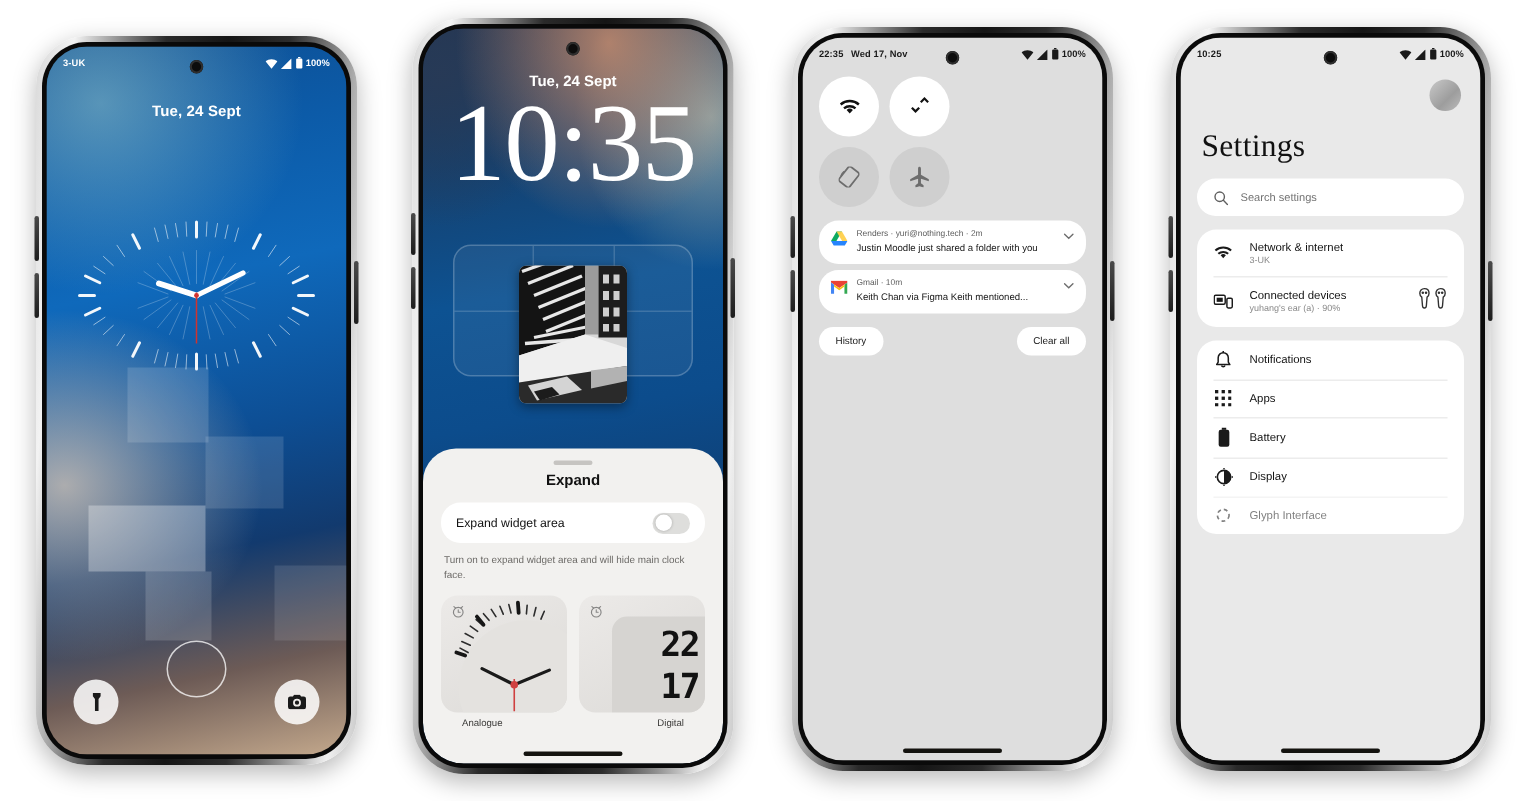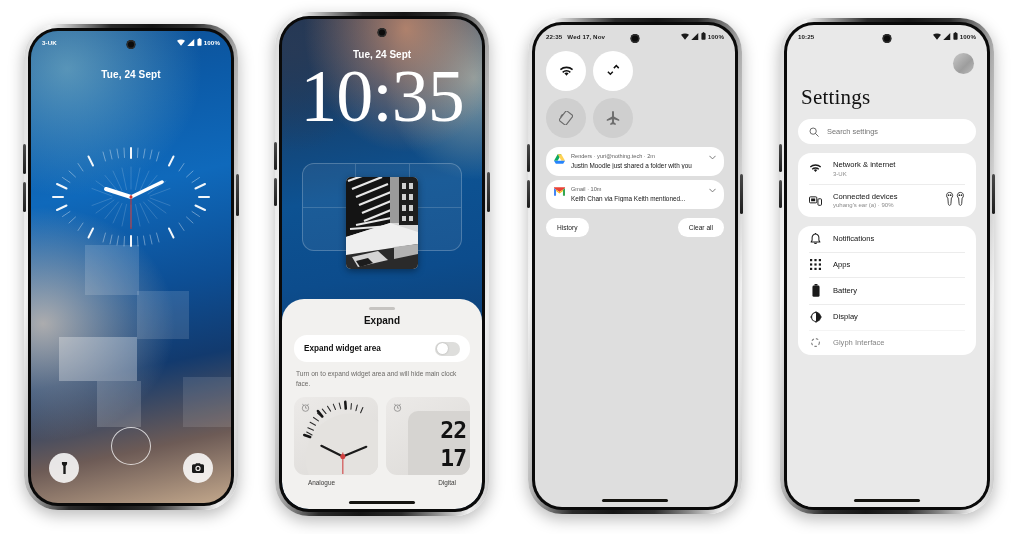--- a/index.html
+++ b/index.html
@@ -169,21 +169,21 @@
   }
   .sheet-title {
     text-align: center; font-size: 10px; font-weight: 700;
     color: #111; margin-bottom: 9px;
   }
   .expand-row {
     background: #fff; border-radius: 13px;
     height: 27px; display: flex; align-items: center;
     justify-content: space-between; padding: 0 10px;
   }
-  .expand-row span { font-size: 8.2px; font-weight: 700; color: #111; }
+  .expand-row span { font-size: 8.2px; font-weight: 400; color: #111; }
   .toggle {
     width: 25px; height: 14px; border-radius: 8px;
     background: #dededc; position: relative;
   }
   .toggle::after {
     content: ""; position: absolute;
     left: 1.5px; top: 1.5px;
     width: 11px; height: 11px; border-radius: 50%;
     background: #fff; box-shadow: 0 0 2px rgba(0,0,0,.25);
   }

